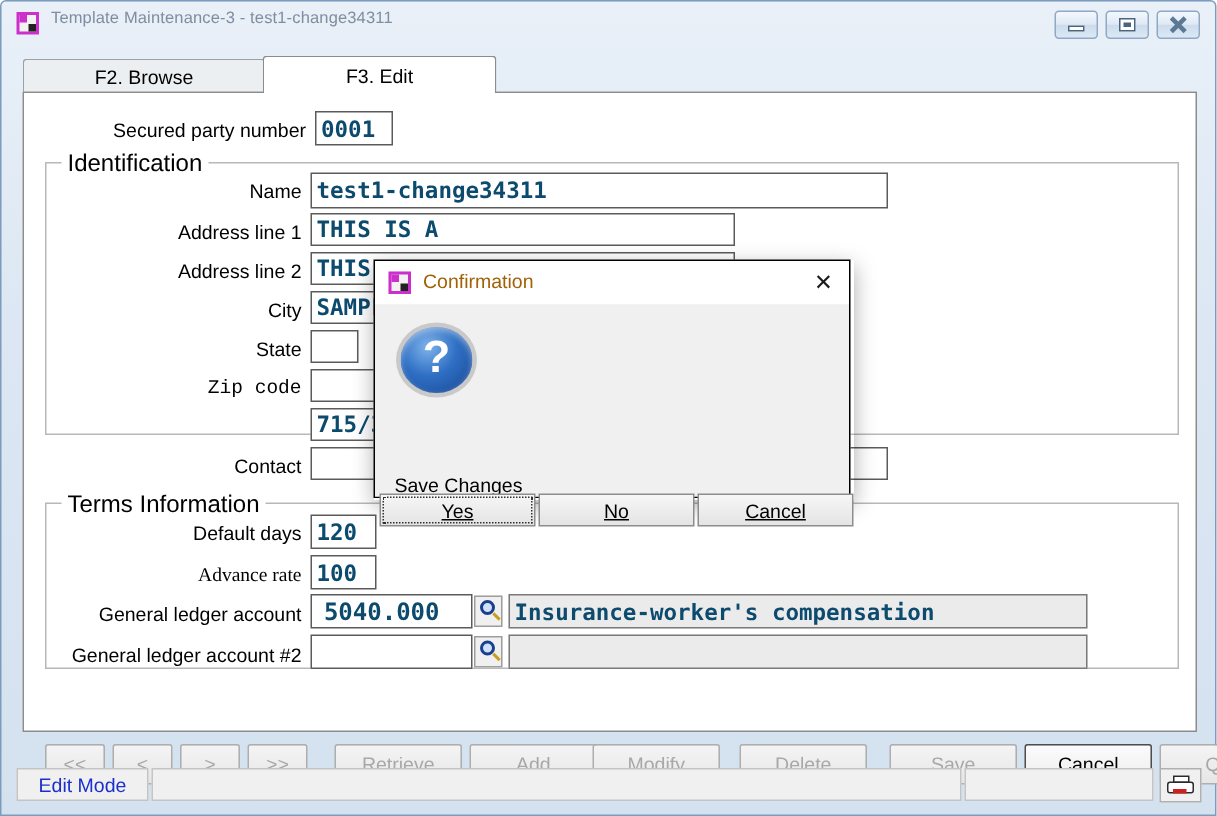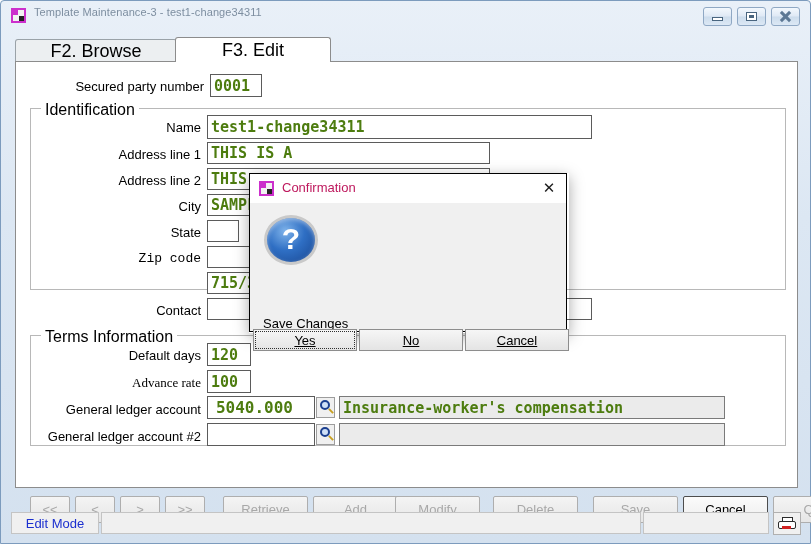--- a/index.html
+++ b/index.html
@@ -128,21 +128,21 @@
     width: 783px;
     height: 25px;
   }
   .tab {
     position: absolute;
     top: 0;
     height: 25px;
     box-sizing: border-box;
     border: 1px solid #8c8c8c;
     border-bottom: none;
-    font-size: 18px;
+    font-size: 13px;
     color: #000000;
     display: flex;
     align-items: center;
     justify-content: center;
     border-radius: 3px 3px 0 0;
   }
   #tab-browse {
     left: 0px;
     width: 162px;
     background: #eceff1;
@@ -180,21 +180,21 @@
 
   
   .f-box {
     position: absolute;
     box-sizing: border-box;
     border: 1px solid #5b5b5b;
     background: #ffffff;
     font-family: "DejaVu Sans Mono", monospace;
     font-weight: bold;
     font-size: 15px;
-    color: #4d7c0f;
+    color: #0c4a6e;
     padding: 0 3px;
     display: flex;
     align-items: center;
     overflow: hidden;
     white-space: nowrap;
   }
   .f-box.ro {
     background: #ebebeb;
     border-color: #7a7a7a;
     font-weight: bold;
@@ -371,21 +371,21 @@
     width: 5px; height: 5px; background: #cc2fcc;
   }
   #dlg-icon .sq2 {
     position: absolute; right: 0; bottom: 0;
     width: 5px; height: 5px; background: #222222;
   }
   #dlg-title {
     position: absolute;
     left: 32px; top: 6px;
     font-size: 13px;
-    color: #be185d;
+    color: #a16207;
   }
   #dlg-close {
     position: absolute;
     right: 8px; top: 6px;
     width: 18px; height: 17px;
     display: flex; align-items: center; justify-content: center;
     font-size: 15px;
     color: #1a1a1a;
     font-family: "DejaVu Sans", sans-serif;
     line-height: 1;

